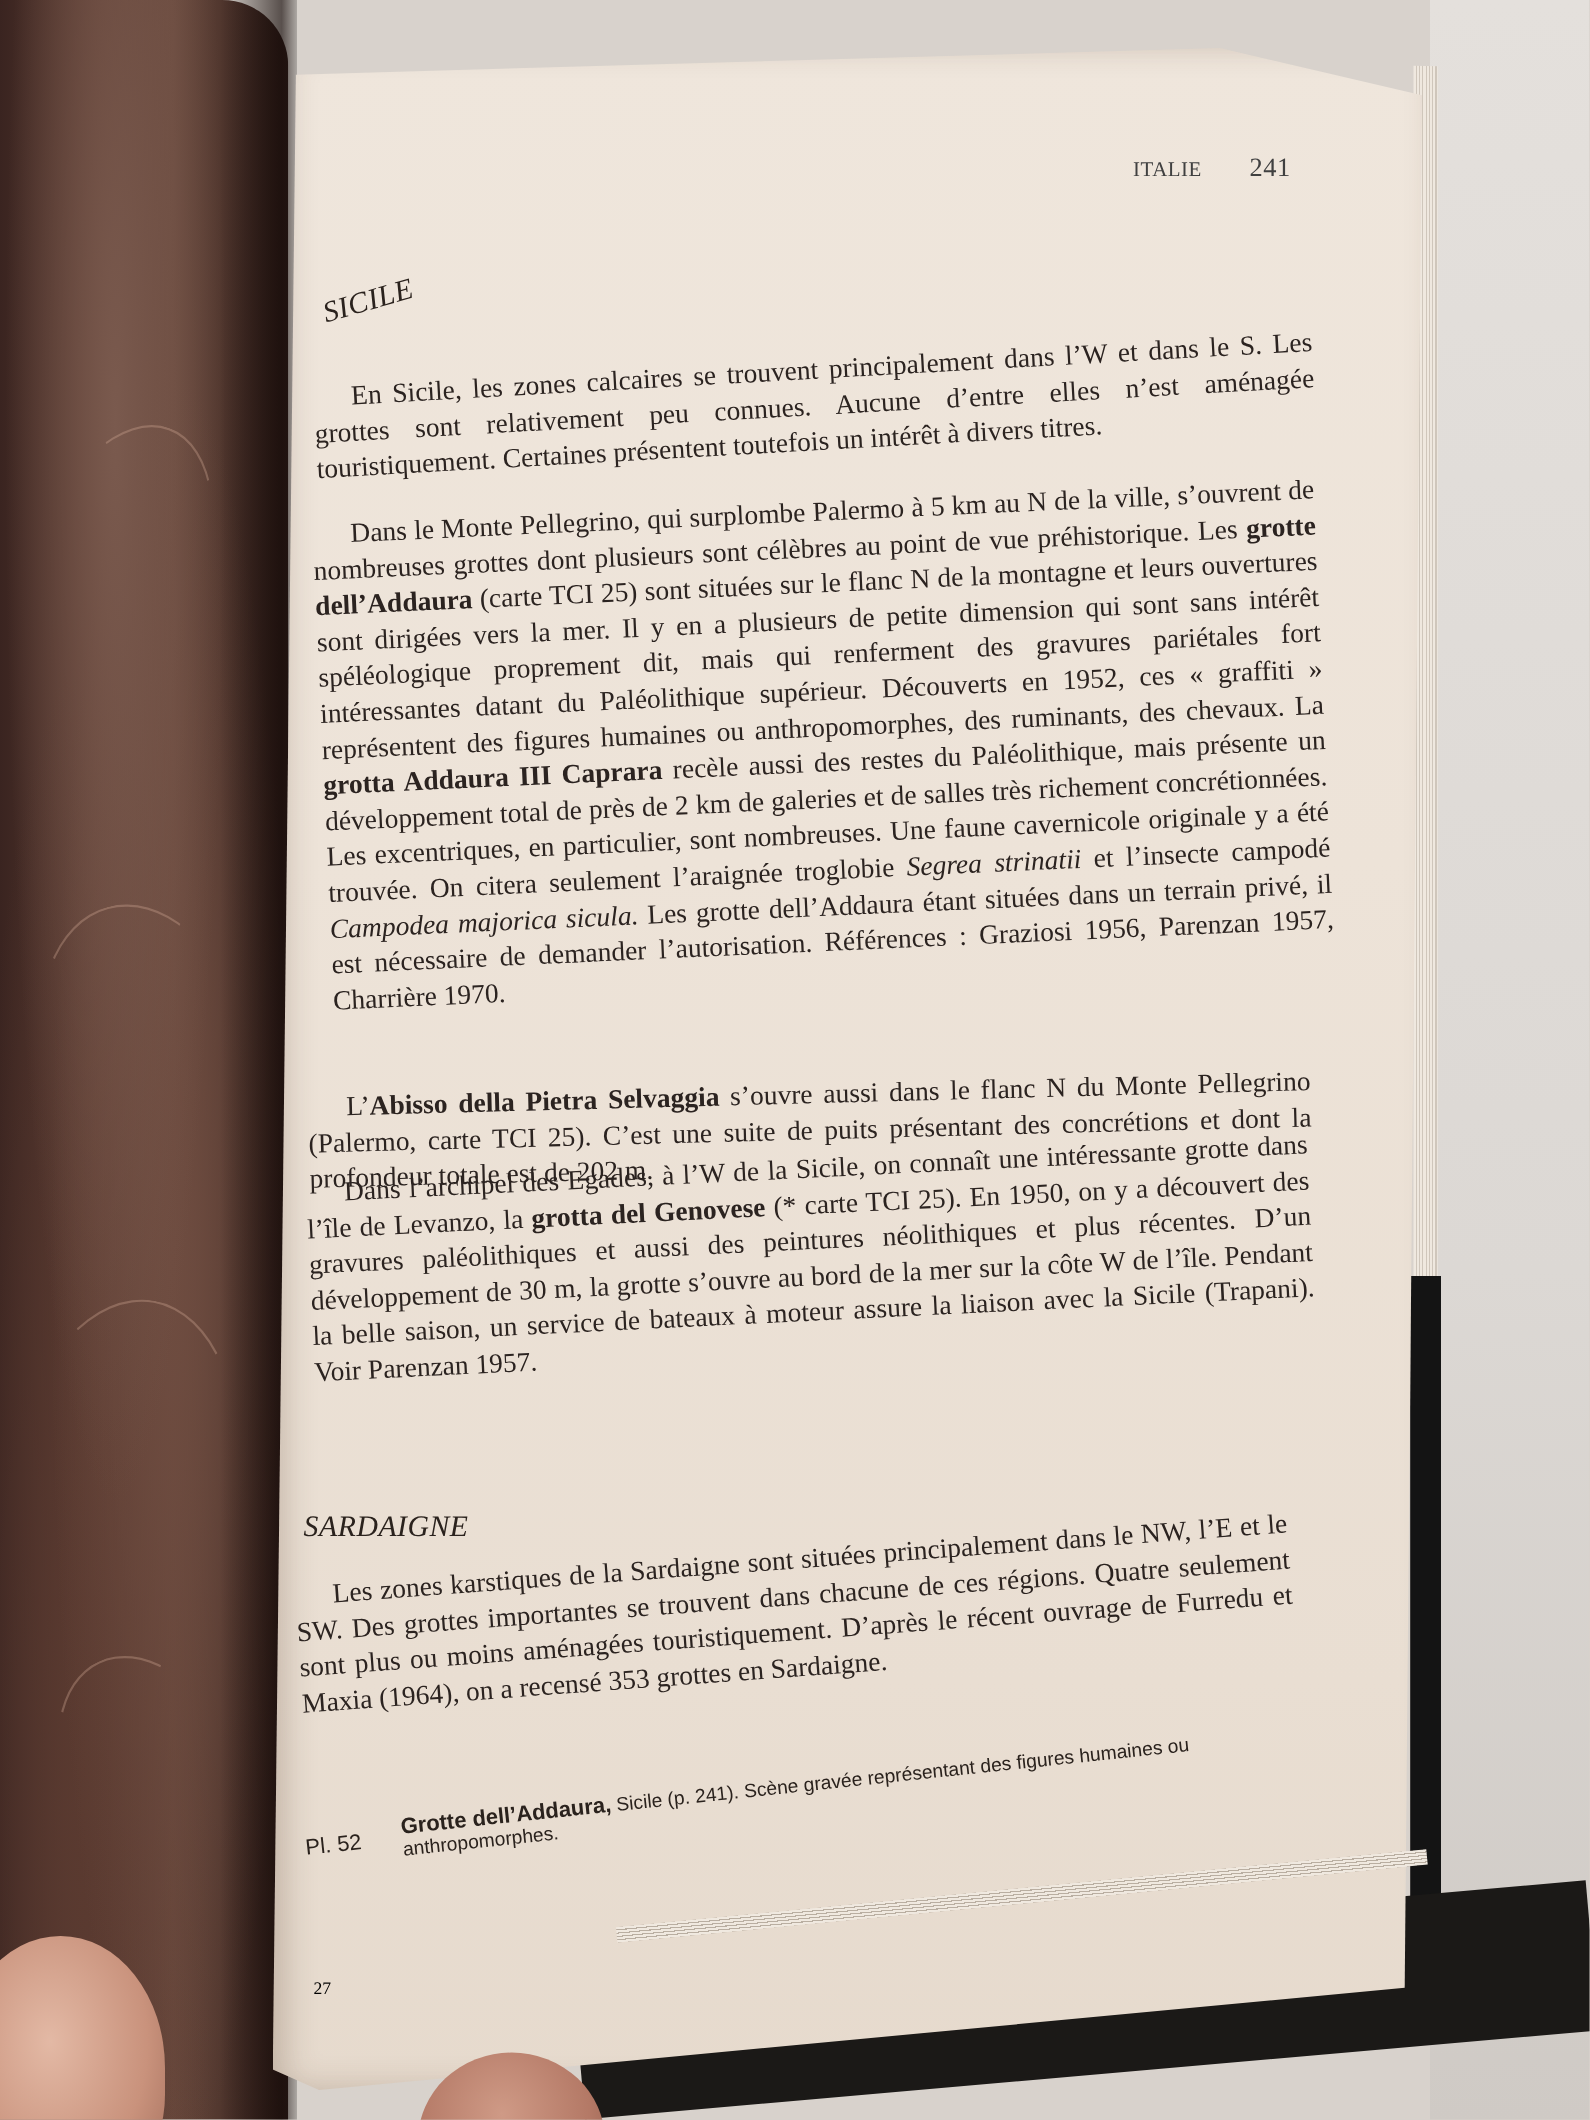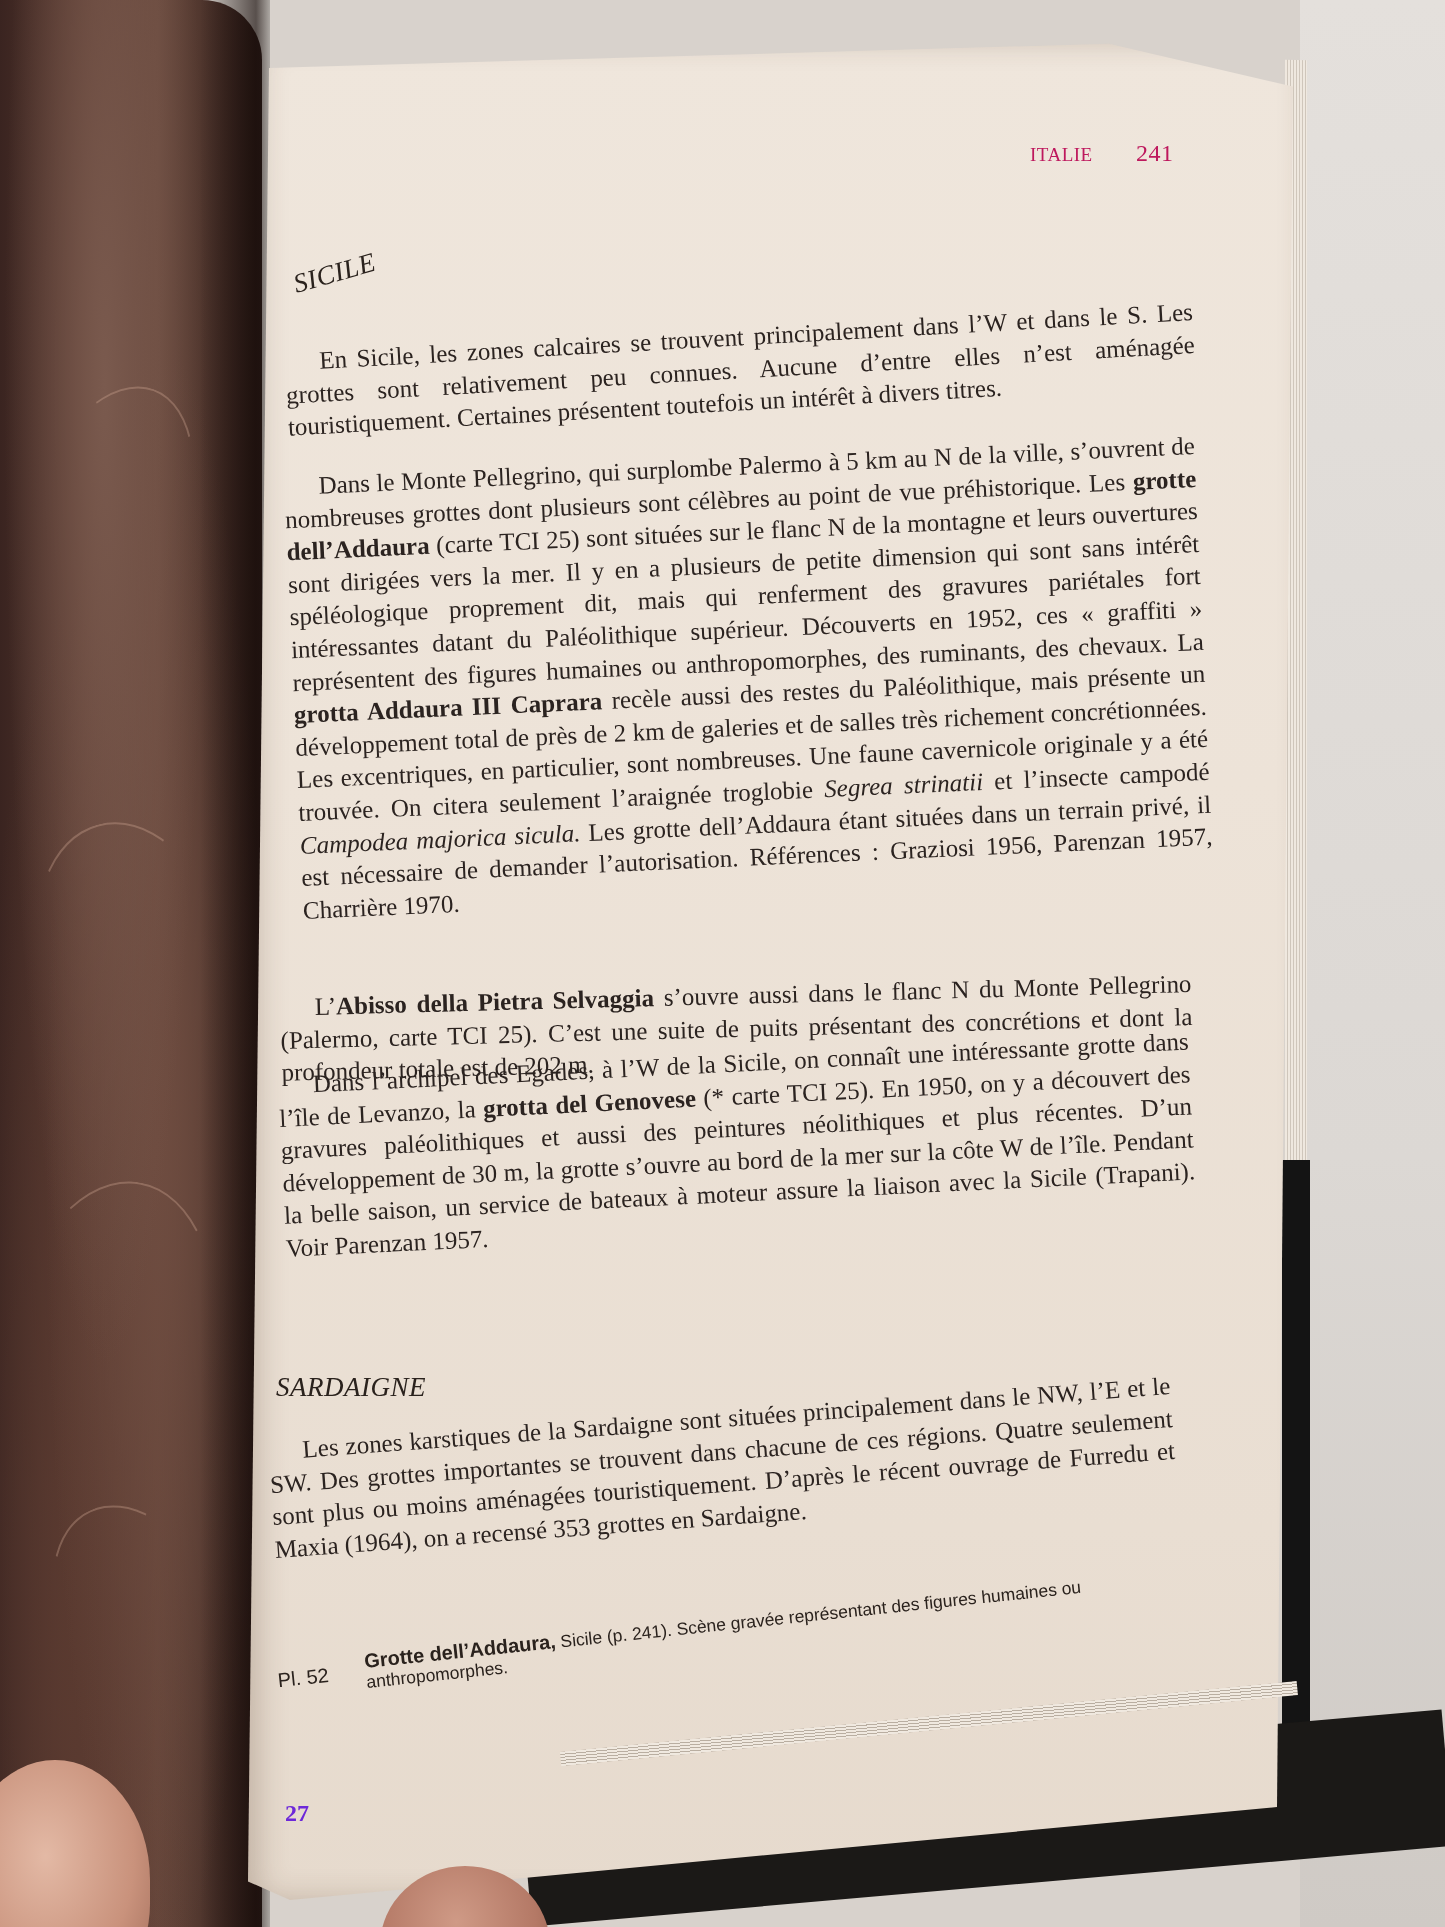--- a/index.html
+++ b/index.html
@@ -51,42 +51,42 @@
     background: repeating-linear-gradient(180deg, #f0e9e0 0 2px, #b9aea1 2px 3px);
     transform: rotate(-5.5deg); transform-origin: left top;
   }
   .dark-bottom {
     position: absolute; left: 520px; top: 1790px; width: 925px; height: 137px; background: #1b1917;
     transform: rotate(-5deg); transform-origin: left top;
   }
 
   .text-layer { position: absolute; left: 0; top: 0; width: 1445px; height: 1927px; }
   .running-head {
-    position: absolute; left: 1030px; top: 140px; font-size: 19px; letter-spacing: 0.5px; color: #be185d;
+    position: absolute; left: 1030px; top: 140px; font-size: 19px; letter-spacing: 0.5px; color: #404040;
   }
   .running-head .folio { font-size: 24px; margin-left: 38px; }
 
   .h-section {
     position: absolute; font-style: italic; color: #2a221d; font-size: 27px; letter-spacing: 0.5px;
   }
   .para {
     position: absolute; color: #2b2320; font-size: 25px; line-height: 32.6px; text-align: justify;
     text-align-last: left;
   }
   .para b { font-weight: bold; }
   .para i { font-style: italic; }
   .indent { text-indent: 35px; }
 
   .caption {
     position: absolute; font-family: "Liberation Sans", sans-serif; color: #2a221d; font-size: 17.5px; line-height: 20px;
   }
   .caption .label { font-size: 20px; position: absolute; left: 0; top: 10px; }
   .caption .body { position: absolute; left: 88px; top: 0; width: 830px; }
   .caption .body b { font-weight: bold; font-size: 20px; }
-  .plate-num { position: absolute; left: 285px; top: 1800px; font-size: 24px; color: #6d28d9; font-family: "Liberation Serif", serif; font-weight: bold; }
+  .plate-num { position: absolute; left: 285px; top: 1800px; font-size: 16px; color: #000000; font-family: "Liberation Serif", serif; font-weight: normal; }
 
   .finger1 {
     position: absolute; left: -40px; top: 1760px; width: 190px; height: 240px; border-radius: 50% 50% 40% 40%;
     background: radial-gradient(ellipse at 45% 40%, #e3b9a5 0%, #c9927c 60%, #9e6a58 100%);
   }
   .finger2 {
     position: absolute; left: 380px; top: 1866px; width: 170px; height: 160px; border-radius: 50% 50% 30% 30%;
     background: radial-gradient(ellipse at 45% 35%, #cf9a86 0%, #b47966 60%, #8a5848 100%);
   }
 </style>

